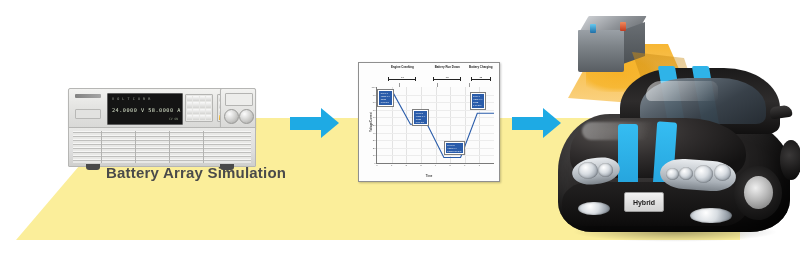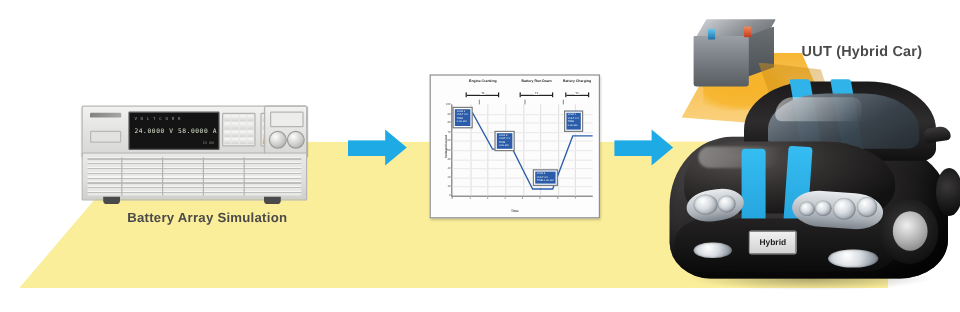--- a/index.html
+++ b/index.html
@@ -255,21 +255,21 @@
       <div class="vents"></div>
       <div class="vent-div" style="left:32px"></div>
       <div class="vent-div" style="left:66px"></div>
       <div class="vent-div" style="left:100px"></div>
       <div class="vent-div" style="left:134px"></div>
     </div>
     <div class="foot" style="left:18px"></div>
     <div class="foot" style="left:152px"></div>
   </div>
 
-  <div class="lbl" style="left:106px;top:176px;font-size:11px;z-index:5;">Battery Array Simulation</div>
+  <div class="lbl" style="left:106px;top:164px;font-size:15px;z-index:5;">Battery Array Simulation</div>
 
   <div class="arrow" style="left:290px;top:108px;width:50px;height:31px;">
     <div class="shaft"></div>
     <div class="head"></div>
   </div>
 
   <div class="chart-wrap">
     <div class="ylabel">Voltage/Current</div>
     <div class="xlabel">Time</div>
 
@@ -364,21 +364,20 @@
   <div class="beam2"></div>
 
   <div class="battery">
     <div class="bat-top"></div>
     <div class="bat-side"></div>
     <div class="bat-front"></div>
     <div class="term neg"></div>
     <div class="term pos"></div>
   </div>
 
-  <div class="lbl" style="left:668px;top:36px;font-size:12px;z-index:12;">UUT (Hybrid Car)</div>
 
   <div class="car">
     <div class="shadow"></div>
     <div class="car-body"></div>
     <div class="car-roof"></div>
     <div class="stripe s1"></div>
     <div class="stripe s2"></div>
     <div class="windshield"></div>
     <div class="wind-gloss"></div>
     <div class="mirror"></div>

